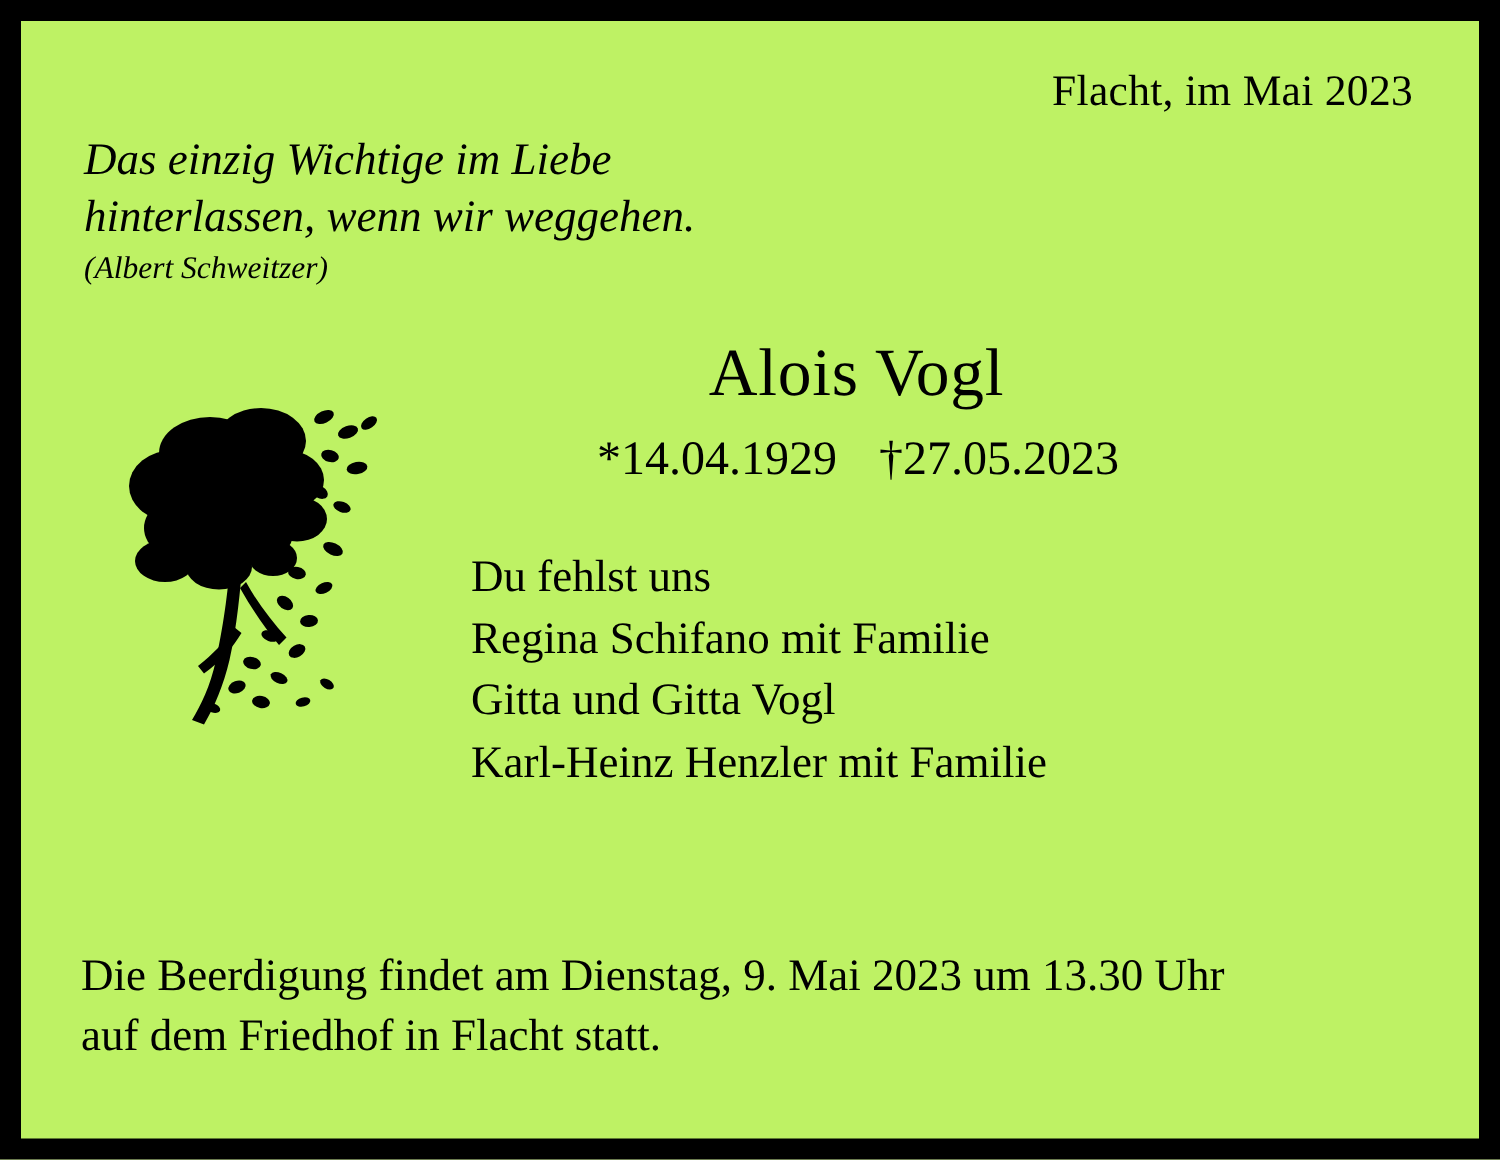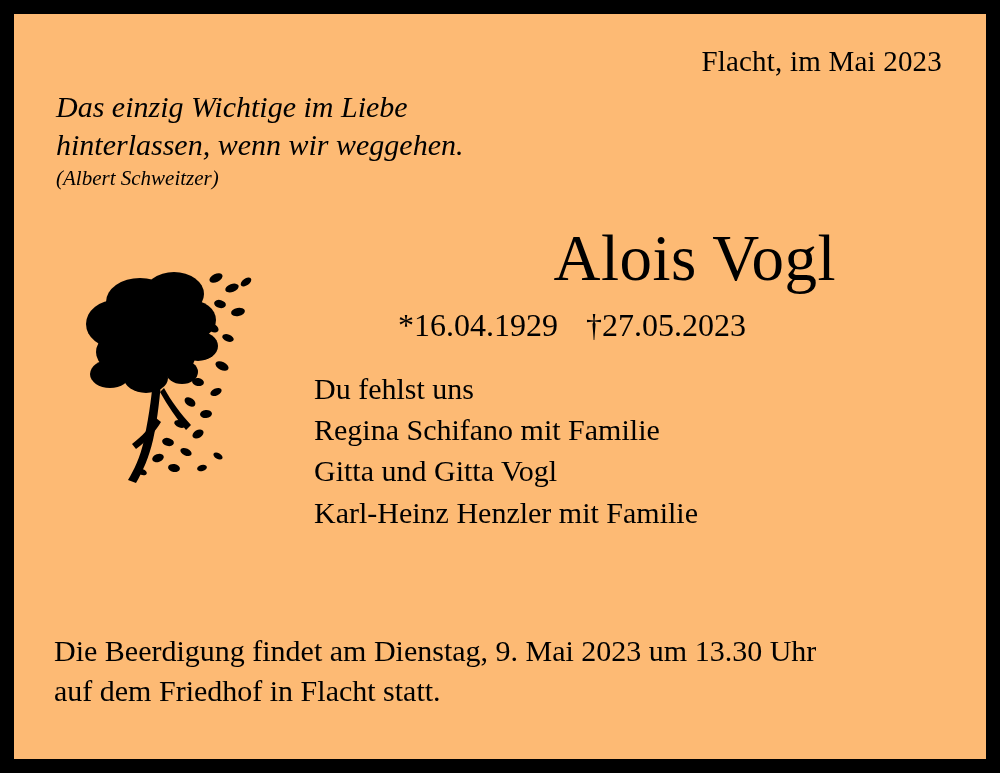--- a/index.html
+++ b/index.html
@@ -12,21 +12,21 @@
     height: 773px;
     font-family: "Liberation Serif", serif;
     color: #000000;
     overflow: hidden;
   }
   .obituary {
     box-sizing: border-box;
     width: 1000px;
     height: 773px;
     border: 14px solid #000000;
-    background: #fdba74;
+    background: #bef264;
     position: relative;
   }
   .inner {
     position: relative;
     width: 100%;
     height: 100%;
     box-sizing: border-box;
     padding: 18px 30px 10px 30px;
   }
   .place-date {
@@ -65,39 +65,39 @@
   }
   .tree-wrap svg {
     display: block;
   }
   .person {
     flex: 1 1 auto;
     padding-left: 22px;
     padding-top: 0px;
   }
   .name {
-    font-size: 65px;
+    font-size: 45px;
     line-height: 1.0;
-    text-align: right;
+    text-align: center;
     padding-right: 120px;
     letter-spacing: 0.5px;
   }
   .dates {
     font-size: 32px;
     margin-top: 16px;
     text-align: center;
     padding-right: 118px;
     white-space: nowrap;
   }
   .dates .gap {
     display: inline-block;
     width: 28px;
   }
   .survivors {
-    margin-top: 24px;
+    margin-top: 40px;
     font-size: 30px;
     line-height: 1.38;
     padding-left: 8px;
   }
   .survivors div {
     white-space: nowrap;
   }
   .footer {
     position: absolute;
     left: 30px;
@@ -169,21 +169,21 @@
             <ellipse cx="132" cy="226" rx="5" ry="3" transform="rotate(-15 132 226)"></ellipse>
             <ellipse cx="148" cy="214" rx="5" ry="3" transform="rotate(30 148 214)"></ellipse>
             <ellipse cx="72" cy="230" rx="5" ry="3" transform="rotate(20 72 230)"></ellipse>
           </g>
         </svg>
       </div>
 
       <div class="person">
         <div class="name">Alois Vogl</div>
         <div class="dates">
-          <span>*16.04.1929</span><span class="gap"></span><span>†27.05.2023</span>
+          <span>*14.04.1929</span><span class="gap"></span><span>†27.05.2023</span>
         </div>
         <div class="survivors">
           <div>Du fehlst uns</div>
           <div>Regina Schifano mit Familie</div>
           <div>Gitta und Gitta Vogl</div>
           <div>Karl-Heinz Henzler mit Familie</div>
         </div>
       </div>
 
     </div>

